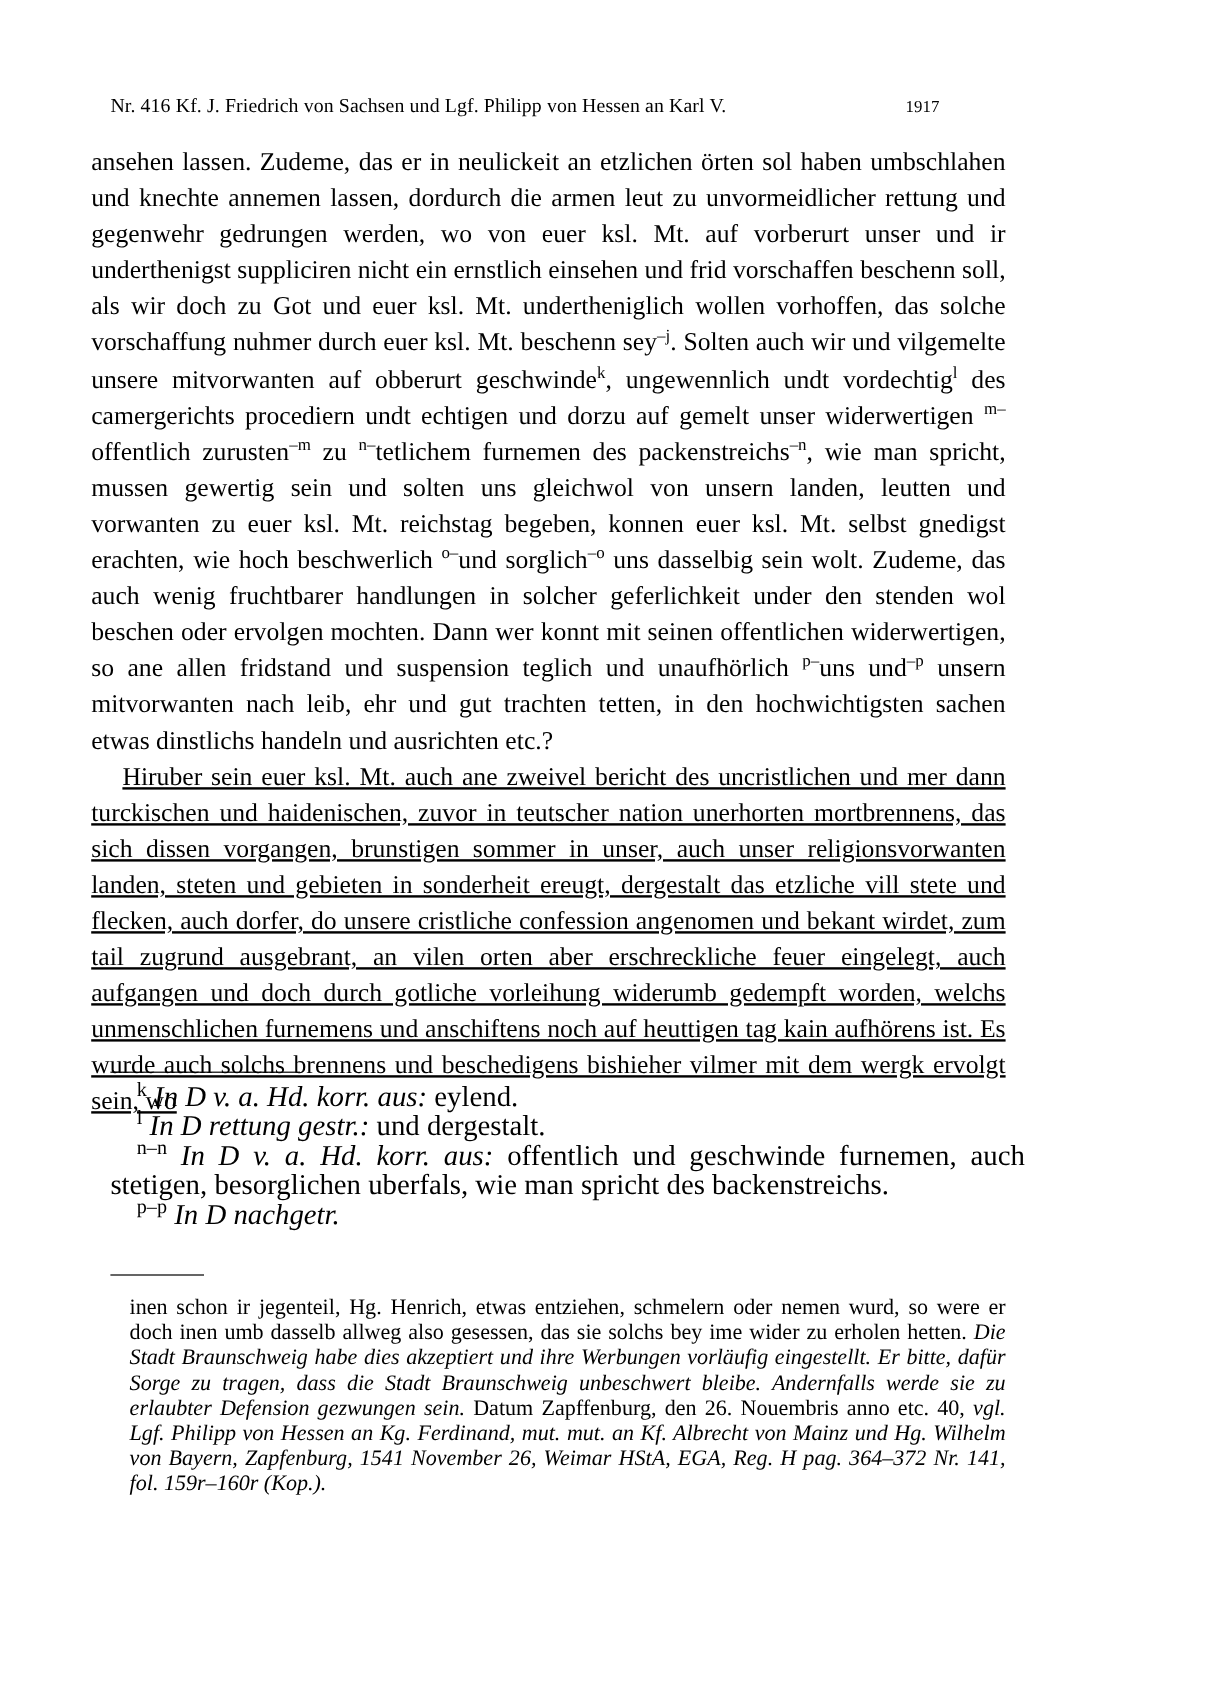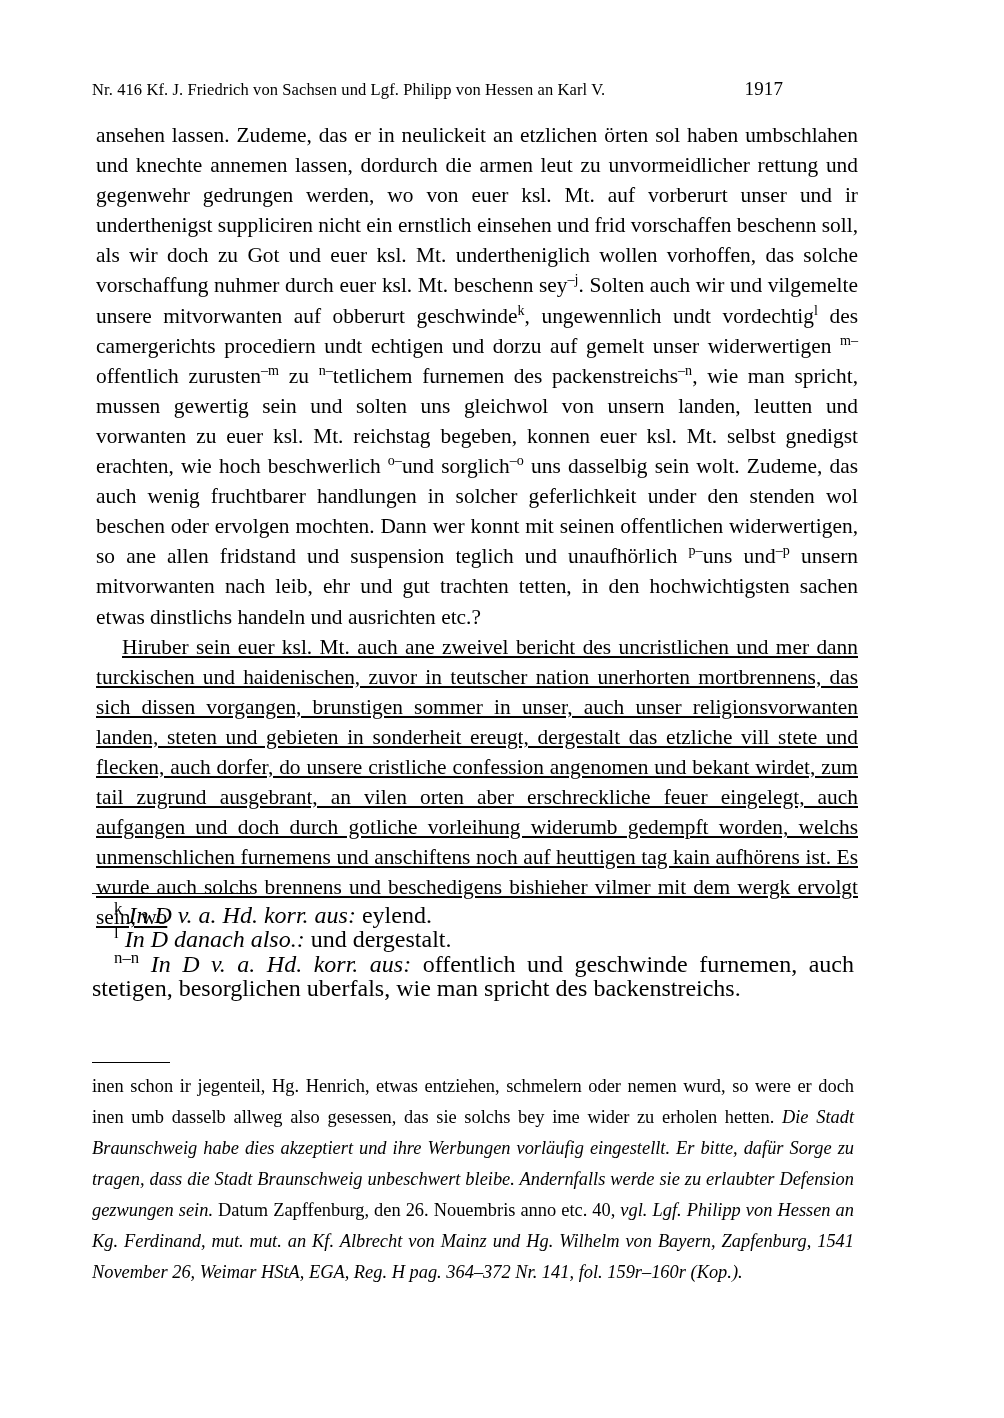--- a/index.html
+++ b/index.html
@@ -32,28 +32,28 @@
     display: flex;
     align-items: baseline;
     justify-content: space-between;
     font-size: 16.5px;
     letter-spacing: 0.1px;
   }
   .runhead-title {
     white-space: nowrap;
   }
   .runhead-folio {
-    font-size: 19px;
+    font-size: 14px;
     padding-left: 18px;
   }
 
   
   .body-block {
     position: absolute;
-    left: 96px;
+    left: 76px;
     top: 120px;
     width: 762px;
   }
   p.para {
     margin: 0;
     font-size: 21.4px;
     line-height: 30.1px;
     text-align: justify;
     text-justify: inter-word;
     hyphens: none;
@@ -107,23 +107,23 @@
   }
 
   
   .continuation {
     position: absolute;
     left: 92px;
     top: 1062px;
     width: 762px;
   }
   .cont-text {
-    margin: 0;
+    margin: 16px;
     font-size: 18.4px;
-    line-height: 31px;
+    line-height: 21px;
     text-align: justify;
   }
   .cont-text .it {
     font-style: italic;
   }
 </style>
 </head>
 <body>
 
 <div class="page">
@@ -135,22 +135,23 @@
 
   <div class="body-block" id="body-block">
       <p class="para"><span>ansehen lassen. Zudeme, das er in neulickeit an etzlichen örten sol haben umbschlahen und knechte annemen lassen, dordurch die armen leut zu unvormeidlicher rettung und gegenwehr gedrungen werden, wo von euer ksl. Mt. auf vorberurt unser und ir underthenigst suppliciren nicht ein ernstlich einsehen und frid vorschaffen beschenn soll, als wir doch zu Got und euer ksl. Mt. undertheniglich wollen vorhoffen, das solche vorschaffung nuhmer durch euer ksl. Mt. beschenn sey</span><sup class="note">–j</sup><span>. Solten auch wir und vilgemelte unsere mitvorwanten auf obberurt geschwinde</span><sup class="note">k</sup><span>, ungewennlich undt vordechtig</span><sup class="note">l</sup><span> des camergerichts procediern undt echtigen und dorzu auf gemelt unser widerwertigen </span><sup class="note">m–</sup><span>offentlich zurusten</span><sup class="note">–m</sup><span> zu </span><sup class="note">n–</sup><span>tetlichem furnemen des packenstreichs</span><sup class="note">–n</sup><span>, wie man spricht, mussen gewertig sein und solten uns gleichwol von unsern landen, leutten und vorwanten zu euer ksl. Mt. reichstag begeben, konnen euer ksl. Mt. selbst gnedigst erachten, wie hoch beschwerlich </span><sup class="note">o–</sup><span>und sorglich</span><sup class="note">–o</sup><span> uns dasselbig sein wolt. Zudeme, das auch wenig fruchtbarer handlungen in solcher geferlichkeit under den stenden wol beschen oder ervolgen mochten. Dann wer konnt mit seinen offentlichen widerwertigen, so ane allen fridstand und suspension teglich und unaufhörlich </span><sup class="note">p–</sup><span>uns und</span><sup class="note">–p</sup><span> unsern mitvorwanten nach leib, ehr und gut trachten tetten, in den hochwichtigsten sachen etwas dinstlichs handeln und ausrichten etc.?</span></p>
       <p class="para indent"><span>Hiruber sein euer ksl. Mt. auch ane zweivel bericht des uncristlichen und mer dann turckischen und haidenischen, zuvor in teutscher nation unerhorten mortbrennens, das sich dissen vorgangen, brunstigen sommer in unser, auch unser religionsvorwanten landen, steten und gebieten in sonderheit ereugt, dergestalt das etzliche vill stete und flecken, auch dorfer, do unsere cristliche confession angenomen und bekant wirdet, zum tail zugrund ausgebrant, an vilen orten aber erschreckliche feuer eingelegt, auch aufgangen und doch durch gotliche vorleihung widerumb gedempft worden, welchs unmenschlichen furnemens und anschiftens noch auf heuttigen tag kain aufhörens ist. Es wurde auch solchs brennens und beschedigens bishieher vilmer mit dem wergk ervolgt sein, wo</span></p>
     </div>
 
   <div class="apparatus">
     <div class="rule-long"></div>
     <div id="apparatus-entries">
         <p class="app-entry"><span class="sig">k</span> <span class="it" style="font-style: italic;">In D v. a. Hd. korr. aus:</span><span> eylend.</span></p>
-        <p class="app-entry"><span class="sig">l</span> <span class="it" style="font-style: italic;">In D danach also.:</span><span> und dergestalt.</span></p>
+        <p class="app-entry"><span class="sig">l</span> <span class="it" style="font-style: italic;">In D rettung gestr.:</span><span> und dergestalt.</span></p>
         <p class="app-entry"><span class="sig">n–n</span> <span class="it" style="font-style: italic;">In D v. a. Hd. korr. aus:</span><span> offentlich und geschwinde furnemen, auch stetigen, besorglichen uberfals, wie man spricht des backenstreichs.</span></p>
+        <p class="app-entry"><span class="sig">p–p</span> <span class="it" style="font-style: italic;">In D nachgetr.</span></p>
       </div>
   </div>
 
   <div class="continuation">
     <div class="rule-short"></div>
     <p class="cont-text" id="continuation-text"><span>inen schon ir jegenteil, Hg. Henrich, etwas entziehen, schmelern oder nemen wurd, so were er doch inen umb dasselb allweg also gesessen, das sie solchs bey ime wider zu erholen hetten. </span><span class="it" style="font-style: italic;">Die Stadt Braunschweig habe dies akzeptiert und ihre Werbungen vorläufig eingestellt. Er bitte, dafür Sorge zu tragen, dass die Stadt Braunschweig unbeschwert bleibe. Andernfalls werde sie zu erlaubter Defension gezwungen sein.</span><span> Datum Zapffenburg, den 26. Nouembris anno etc. 40,  </span><span class="it" style="font-style: italic;">vgl. Lgf. Philipp von Hessen an Kg. Ferdinand, mut. mut. an Kf. Albrecht von Mainz und Hg. Wilhelm von Bayern, Zapfenburg, 1541 November 26, Weimar HStA, EGA, Reg. H pag. 364–372 Nr. 141, fol. 159r–160r (Kop.).</span></p>
   </div>
 
 </div>
 

